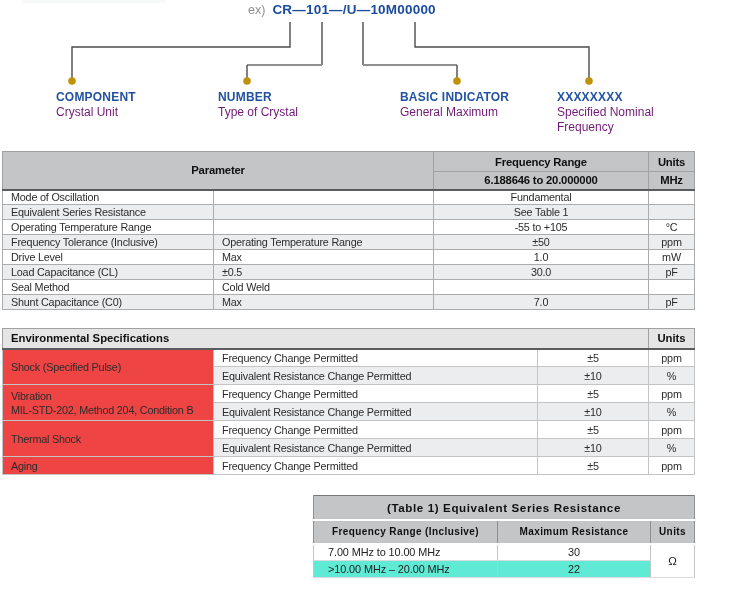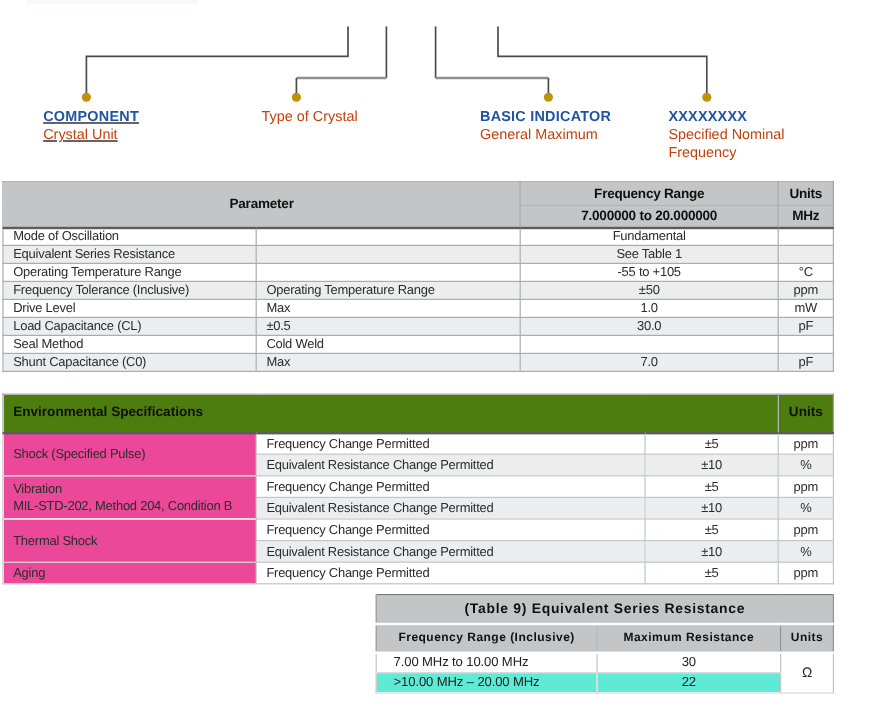--- a/index.html
+++ b/index.html
@@ -11,22 +11,22 @@
 
   
   .pn-line { position:absolute; left:248px; top:2px; display:flex; align-items:baseline; gap:7px; }
   .pn-prefix { font-size:12.5px; color:#909090; }
   .pn-text { font-size:13.5px; font-weight:bold; color:#1b4b9e; letter-spacing:0.2px; }
 
   svg.connectors { position:absolute; left:0; top:0; width:733px; height:145px; }
 
   .diagram-label { position:absolute; width:170px; }
   .dl-title { font-size:12px; font-weight:bold; color:#2153a1; letter-spacing:0.2px; margin-bottom:1px; }
-  .dl-line { font-size:12px; color:#c2410c; line-height:15px; }
-  #lbl1 { left:36px;  top:90px;text-decoration:underline; }
+  .dl-line { font-size:12px; color:#701a75; line-height:15px; }
+  #lbl1 { left:56px;  top:90px; }
   #lbl2 { left:218px; top:90px; }
   #lbl3 { left:400px; top:90px; }
   #lbl4 { left:557px; top:90px; }
 
   table { border-collapse:collapse; table-layout:fixed; }
   td, th { overflow:hidden; white-space:nowrap; }
 
   
   #main-table { position:absolute; left:2px; top:151px; width:692px;
                 border:1px solid #7e8083; }
@@ -37,29 +37,29 @@
   #main-table tr.hr2 th { height:18px; }
   #main-table tbody tr { height:15px; }
   #main-table tbody td { border:1px solid #aaacae; padding:0 8px; }
   #main-table tbody tr:first-child td { border-top:2px solid #5a5c5e; }
   #main-table td.c3, #main-table td.c4 { text-align:center; padding:0 2px; }
   #main-table tr.alt td { background:#ebedee; }
 
   
   #env-table { position:absolute; left:2px; top:328px; width:692px;
                border:1px solid #7e8083; }
-  #env-table th { font-size:11.3px; font-weight:bold; color:#101010; background:#4d7c0f;
-                  border:1px solid #9fa1a3; height:32px; }
+  #env-table th { font-size:11.3px; font-weight:bold; color:#101010; background:#e5e5e5;
+                  border:1px solid #9fa1a3; height:20px; }
   #env-table th.tl { text-align:left; padding-left:8px; }
   #env-table tbody tr { height:18px; }
   #env-table tbody td { font-size:10.8px; color:#2c2c2c; letter-spacing:-0.2px;
                         border:1px solid #c2c4c6; padding:0 8px; }
   #env-table tbody tr.grp td { border-top:1.5px solid #6b6d70; }
   #env-table tbody tr:first-child td { border-top:2px solid #5a5c5e; }
-  #env-table td.g { vertical-align:middle; background:#ec4899; line-height:14px; }
+  #env-table td.g { vertical-align:middle; background:#ef4444; line-height:14px; }
   #env-table td.v, #env-table td.u { text-align:center; padding:0 2px; }
   #env-table tr.alt td.d, #env-table tr.alt td.v, #env-table tr.alt td.u { background:#ebedee; }
 
   
   #table1 { position:absolute; left:313px; top:495px; width:381px;
             border:1px solid #77797c; }
   #table1 th { background:#c3c5c6; font-weight:bold; color:#101010; text-align:center;
                border-left:1px solid #8e9092; border-right:1px solid #8e9092;
                border-bottom:2px solid #ffffff; }
   #table1 tr.title th { height:24px; font-size:11.6px; letter-spacing:0.6px; }
@@ -72,20 +72,24 @@
   #table1 td.u { text-align:center; vertical-align:middle; font-size:11.5px; }
   #table1 tr.alt td { background:#5eead4; }
 </style>
 </head>
 <body>
 
 <div id="page">
 
   <div class="top-strip"></div>
 
+  <div class="pn-line">
+    <span class="pn-prefix">ex)</span>
+    <span class="pn-text">CR—101—/U—10M00000</span>
+  </div>
 
   <svg class="connectors" viewBox="0 0 733 145">
     <path d="M290 22 V47 H72 V78" fill="none" stroke="#4b4b4b" stroke-width="1.4"></path>
     <path d="M322 22 V65" fill="none" stroke="#4b4b4b" stroke-width="1.4"></path>
     <path d="M322 65 H247" fill="none" stroke="#8f8f8f" stroke-width="2"></path>
     <path d="M247 65 V78" fill="none" stroke="#4b4b4b" stroke-width="1.4"></path>
     <path d="M363 22 V65" fill="none" stroke="#4b4b4b" stroke-width="1.4"></path>
     <path d="M363 65 H457" fill="none" stroke="#8f8f8f" stroke-width="2"></path>
     <path d="M457 65 V78" fill="none" stroke="#4b4b4b" stroke-width="1.4"></path>
     <path d="M415 22 V47 H589 V78" fill="none" stroke="#4b4b4b" stroke-width="1.4"></path>
@@ -93,20 +97,21 @@
     <circle cx="247" cy="81" r="3.8" fill="#bf9208"></circle>
     <circle cx="457" cy="81" r="3.8" fill="#bf9208"></circle>
     <circle cx="589" cy="81" r="3.8" fill="#bf9208"></circle>
   </svg>
 
   <div class="diagram-label" id="lbl1">
     <div class="dl-title">COMPONENT</div>
     <div class="dl-line">Crystal Unit</div>
   </div>
   <div class="diagram-label" id="lbl2">
+    <div class="dl-title">NUMBER</div>
     <div class="dl-line">Type of Crystal</div>
   </div>
   <div class="diagram-label" id="lbl3">
     <div class="dl-title">BASIC INDICATOR</div>
     <div class="dl-line">General Maximum</div>
   </div>
   <div class="diagram-label" id="lbl4">
     <div class="dl-title">XXXXXXXX</div>
     <div class="dl-line">Specified Nominal</div>
     <div class="dl-line">Frequency</div>
@@ -119,21 +124,21 @@
         <col style="width:215px">
         <col style="width:46px">
       </colgroup>
     <thead>
       <tr class="hr1">
         <th colspan="2" rowspan="2">Parameter</th>
         <th>Frequency Range</th>
         <th>Units</th>
       </tr>
       <tr class="hr2">
-        <th>7.000000 to 20.000000</th>
+        <th>6.188646 to 20.000000</th>
         <th>MHz</th>
       </tr>
     </thead>
     <tbody>
       <tr>
         <td class="c1">Mode of Oscillation</td>
         <td class="c2"></td>
         <td class="c3">Fundamental</td>
         <td class="c4"></td>
       </tr>
@@ -242,21 +247,21 @@
   </table>
 
   <table id="table1">
     <colgroup>
         <col style="width:184px">
         <col style="width:153px">
         <col style="width:44px">
       </colgroup>
     <thead>
       <tr class="title">
-        <th colspan="3">(Table 9) Equivalent Series Resistance</th>
+        <th colspan="3">(Table 1) Equivalent Series Resistance</th>
       </tr>
       <tr class="head">
         <th>Frequency Range (Inclusive)</th>
         <th>Maximum Resistance</th>
         <th>Units</th>
       </tr>
     </thead>
     <tbody>
       <tr>
         <td class="f">7.00 MHz to 10.00 MHz</td>

